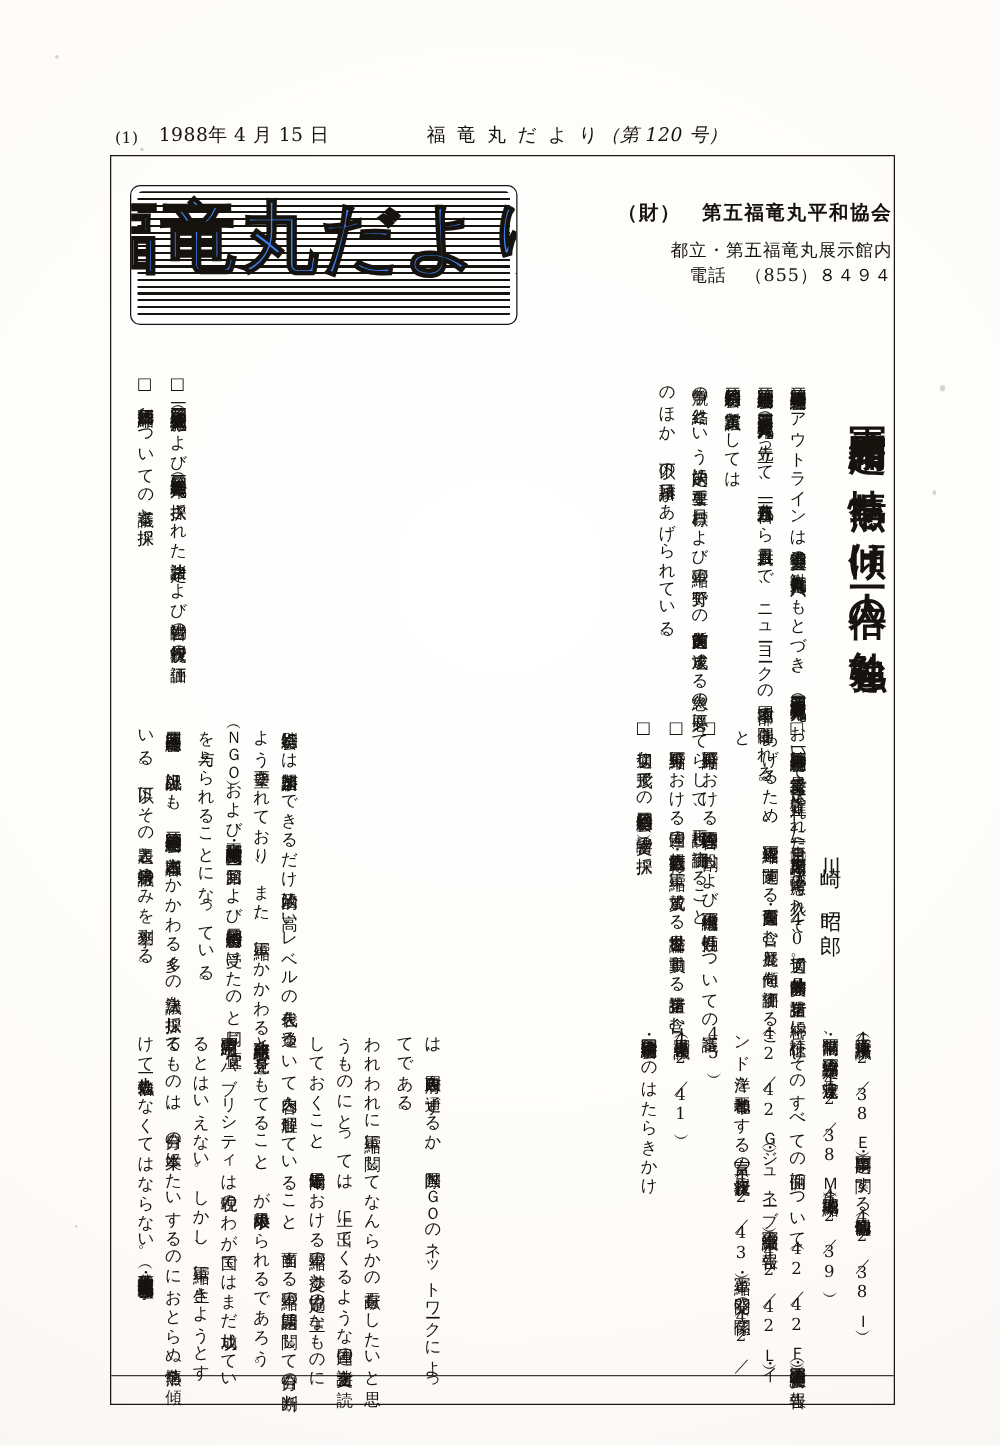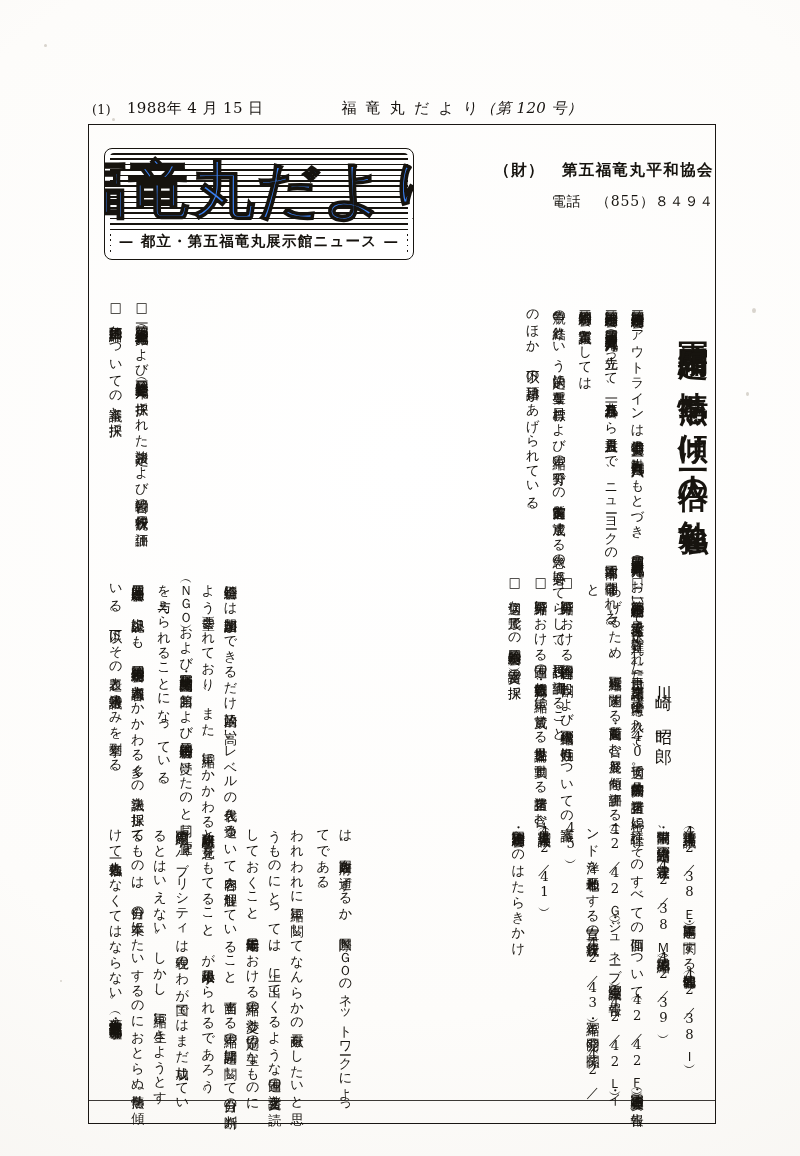--- a/index.html
+++ b/index.html
@@ -210,25 +210,25 @@
   <span class="date">1988年 4 月 15 日</span>
   <span class="titleline">福 竜 丸 だ よ り</span>
   <span class="issue">（第 120 号）</span>
 </div>
 
 <div id="frame"></div>
 
 <div id="masthead">
   <div id="logo-stripes"></div>
   <div id="logo-word">福竜丸だより</div>
-  <div id="logo-sub">— 都立・第五福竜丸展示館ニュース —</div>
 </div>
 
 <div id="publisher">
   <div id="pub-assoc">（財）　第五福竜丸平和協会</div>
+  <div class="pub-line l2">都立・第五福竜丸展示館内</div>
   <div class="pub-line l3">電話　（855）８４９４</div>
 </div>
 
 <div id="headline" class="vtext">軍縮問題に情熱を傾け人一倍の勉強を</div>
 <div id="byline" class="vtext">川崎　昭一郎</div>
 
 <div id="blockA" class="colbox">
     <div class="vcol" style="height: 505px; margin-left: 4px;">第三回国連軍縮特別総会のアウトラインは準備委員会の勧告（一九八七年六月六日）にもとづき、第四二回国連通常総会（一九八七年九月〜）において決定された（十一月三〇日、決議42／40）。</div>
     <div class="vcol" style="height: 505px; margin-left: 4px;">第三回軍縮特別総会は第四三回国連通常総会（一九八八年九月〜）に先立って、一九八八年五月三一日から六月二五日まで、ニューヨークの国連本部で開催される。</div>
     <div class="vcol" style="height: 505px; margin-left: 4px;">第三回特別総会の実質議題としては</div>

